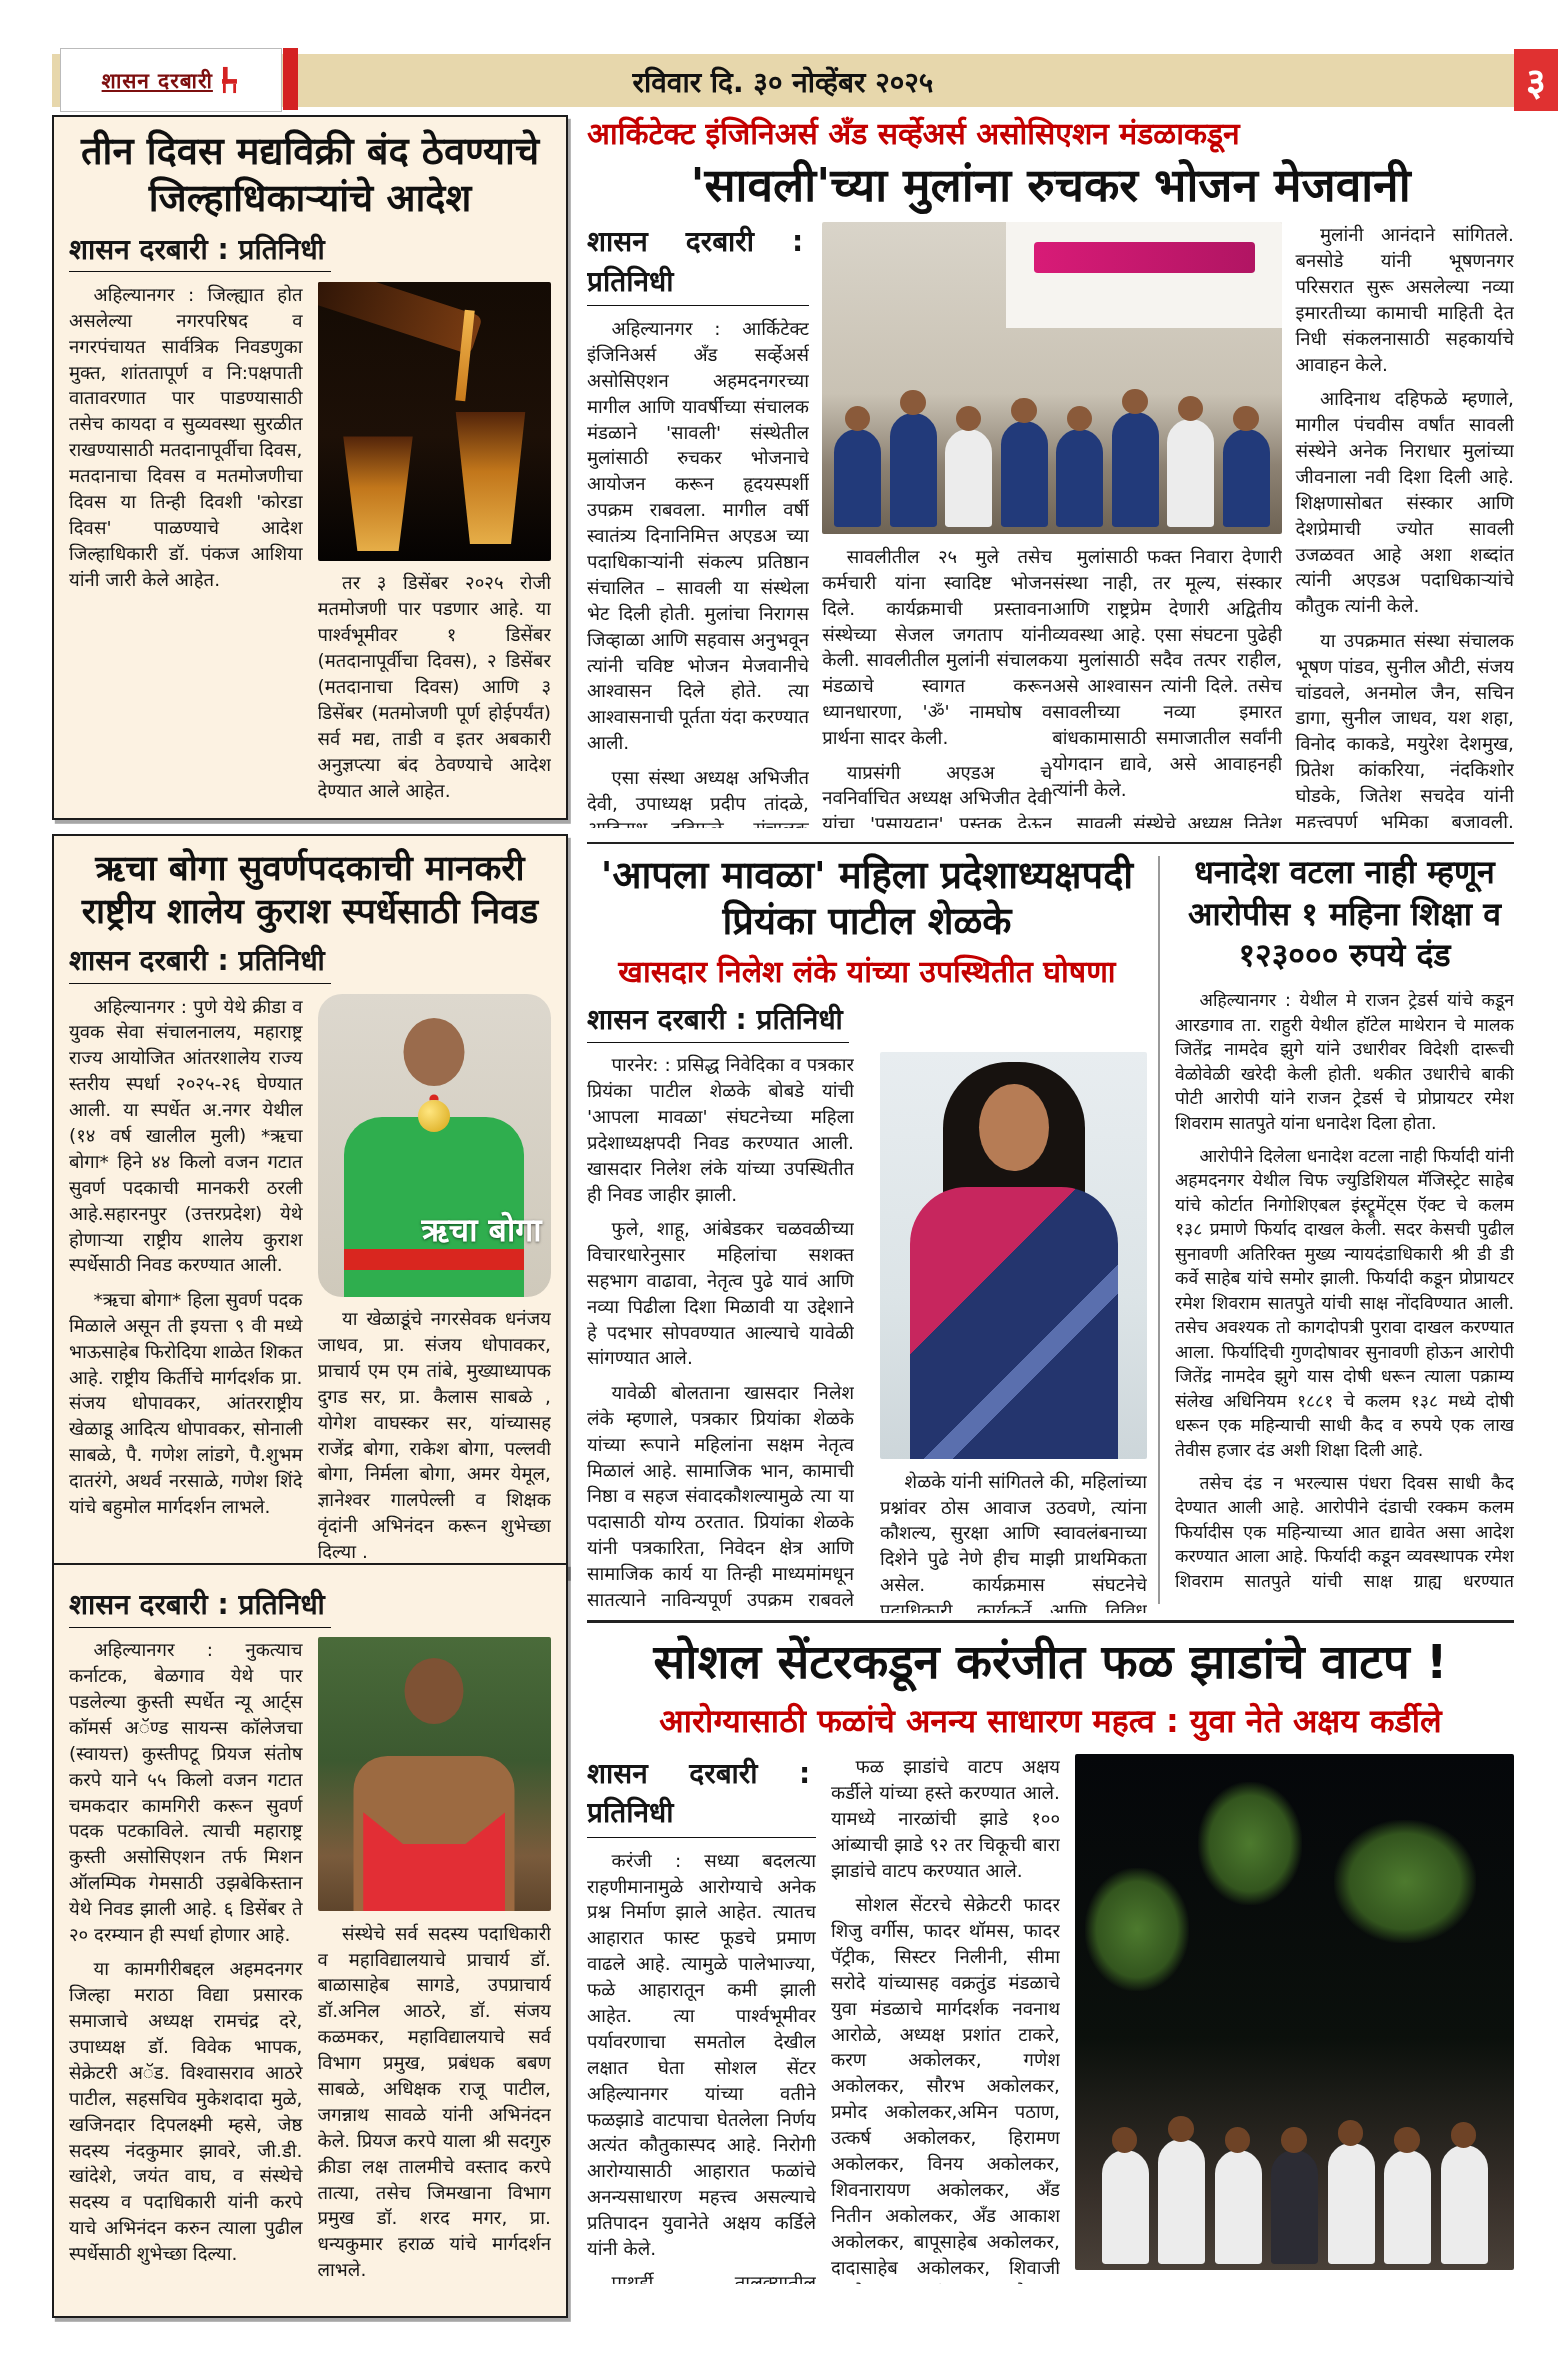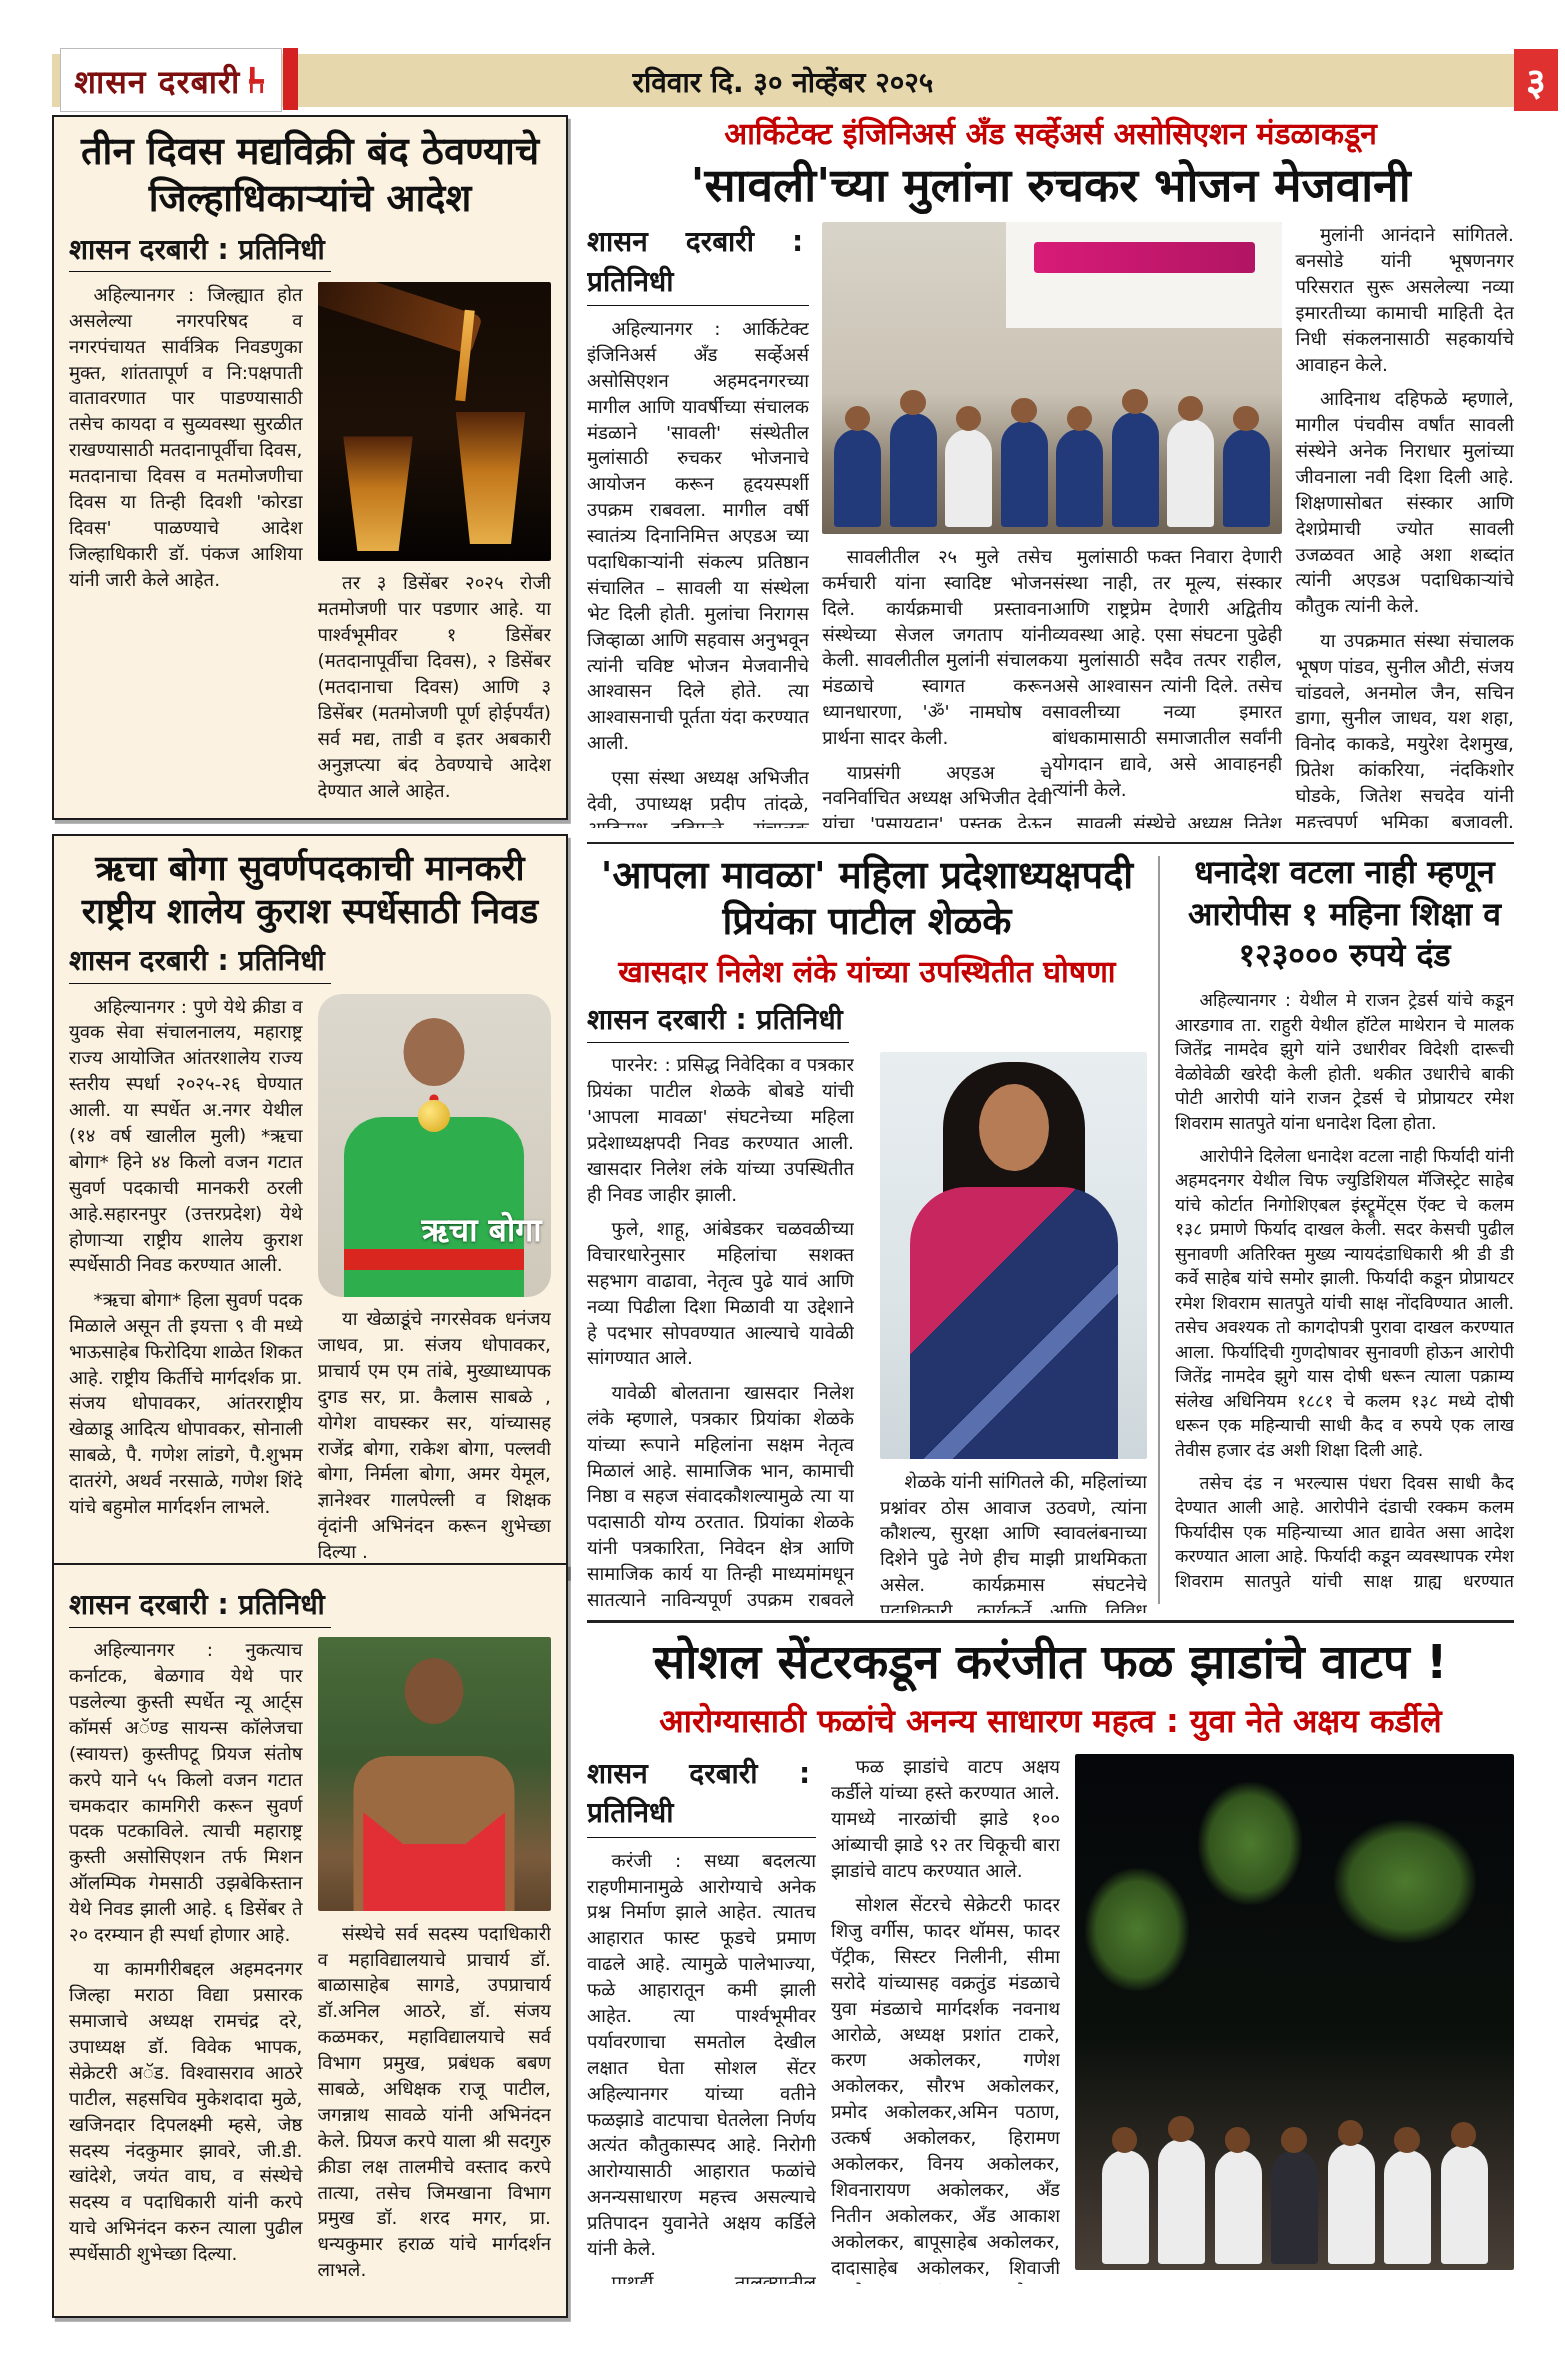--- a/index.html
+++ b/index.html
@@ -2,32 +2,32 @@
 <html style="font-size:15px"><head>
 <meta charset="utf-8">
 <style>
   html,body{margin:0;padding:0;background:#fff;}
   #page{position:relative;width:1565px;height:2375px;background:#fff;overflow:hidden;
         font-family:"DejaVu Sans",sans-serif;color:#161616;}
   
   #band{position:absolute;left:52px;top:54px;width:1462px;height:53px;background:#e7d7ac;}
   #logo-box{position:absolute;left:7.6px;top:-5.7px;width:220px;height:62px;background:#fff;
             border:0.9px solid #bbb;display:flex;align-items:center;justify-content:center;gap:5.7px;}
-  #logo-box .logo-text{font-weight:bold;font-size:32px;color:#7d0f0f;letter-spacing:0.9px;}
+  #logo-box .logo-text{font-weight:bold;font-size:21px;color:#7d0f0f;letter-spacing:0.9px;text-decoration:underline;}
   #logo-stripe{position:absolute;left:231px;top:-5.7px;width:15px;height:62px;background:#d42222;}
   #band-date{position:absolute;left:0;top:0;width:100%;height:100%;display:flex;
              align-items:center;justify-content:center;font-size:28px;font-weight:bold;color:#111;}
   #page-no{position:absolute;right:-44px;top:-4.7px;width:44px;height:62px;background:#e03131;
            color:#fff;font-size:38px;font-weight:bold;display:flex;align-items:center;justify-content:center;}
   
   .box{position:absolute;background:#fcf2e2;border:2.8px solid #1c1c1c;box-shadow:2.8px 3.8px 0 rgba(0,0,0,.35);
        padding:11.4px 15px;overflow:hidden;box-sizing:border-box;}
   .plain{position:absolute;overflow:hidden;box-sizing:border-box;}
   .headline{font-weight:bold;color:#101010;text-align:center;line-height:1.22;}
-  .kicker{color:#c40000;font-weight:bold;text-align:center;}
+  .kicker{color:#c40000;font-weight:bold;}
   .subhead{color:#c40000;font-weight:bold;text-align:center;}
   .byline{font-weight:bold;font-size:28px;border-bottom:1.9px solid #111;display:inline-block;
           padding:0 5.7px 4.7px 0;margin:7.6px 0 9.5px;}
   .cols{display:flex;gap:15px;align-items:flex-start;}
   .col{flex:1;text-align:justify;font-size:18.5px;line-height:1.4;overflow:hidden;}
   .col p{margin:0 0 8.5px;text-indent:24.6px;}
   .rule-h{position:absolute;background:#222;}
   .rule-v{position:absolute;background:#999;}
   
   .photo{position:relative;overflow:hidden;border-radius:1.9px;}

